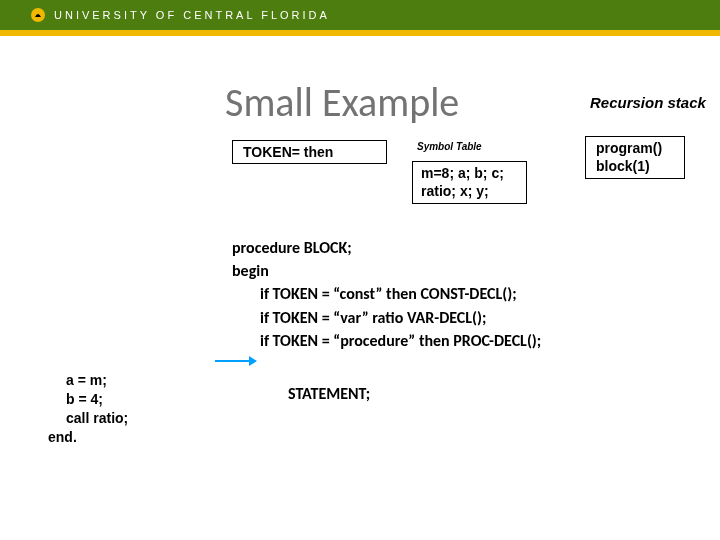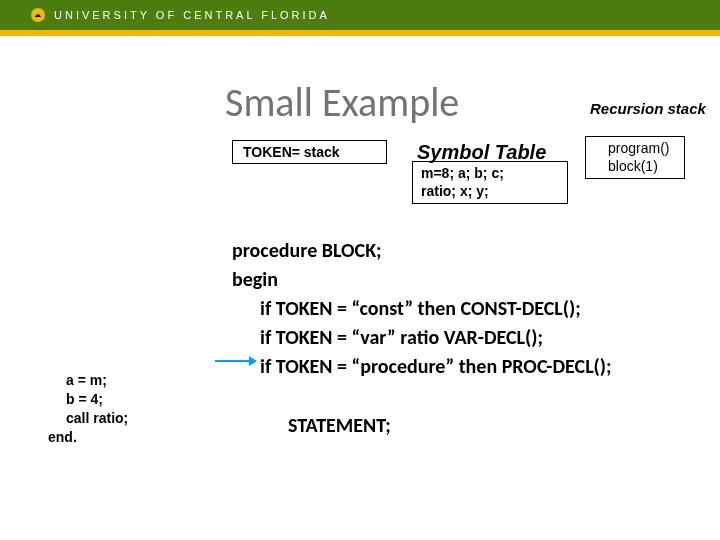--- a/index.html
+++ b/index.html
@@ -3,26 +3,26 @@
 <meta charset="utf-8">
 <style>
   * { margin: 0; padding: 0; box-sizing: border-box; }
   body { width: 720px; height: 540px; font-family: Arial, sans-serif; background: #fff; overflow: hidden; }
   .header { background: #4d7c0f; height: 30px; display: flex; align-items: center; padding-left: 30px; }
   .logo-icon { width: 16px; height: 16px; margin-right: 8px; }
   .logo-text { color: #fff; font-size: 11px; letter-spacing: 3px; font-weight: 500; }
   .gold-bar { height: 6px; background: #f0b800; }
   .content { position: relative; width: 100%; height: calc(100% - 36px); }
   .title { position: absolute; top: 42px; left: 225px; font-family: 'Calibri', 'Segoe UI', sans-serif; font-size: 40px; font-weight: 400; color: #737373; }
-  .recursion-label { position: absolute; top: 64px; left: 590px; font-style: italic; font-size: 15px; font-weight: 700; }
+  .recursion-label { position: absolute; top: 58px; left: 590px; font-style: italic; font-size: 15px; font-weight: 700; }
   .token-box { position: absolute; top: 104px; left: 232px; border: 1.5px solid #000; padding: 3px 10px; font-size: 14px; font-weight: 700; min-width: 155px; }
-  .symbol-label { position: absolute; top: 105px; left: 417px; font-style: italic; font-size: 20px; font-weight: 700; }
-  .symbol-box { position: absolute; top: 125px; left: 412px; border: 1.5px solid #000; padding: 3px 8px; font-size: 14px; font-weight: 700; width: 156px; line-height: 1.25; }
-  .stack-box { position: absolute; top: 100px; left: 585px; border: 1.5px solid #000; padding: 3px 22px; font-size: 14px; font-weight: 400; width: 100px; line-height: 1.25; }
-  .proc-block { position: absolute; top: 200px; left: 232px; font-family: 'Calibri', 'Segoe UI', sans-serif; font-size: 20px; font-weight: 700; line-height: 1.45; }
+  .symbol-label { position: absolute; top: 105px; left: 417px; font-style: italic; font-size: 10px; font-weight: 700; }
+  .symbol-box { position: absolute; top: 125px; left: 412px; border: 1.5px solid #000; padding: 3px 8px; font-size: 14px; font-weight: 700; width: 115px; line-height: 1.25; }
+  .stack-box { position: absolute; top: 100px; left: 585px; border: 1.5px solid #000; padding: 3px 10px; font-size: 14px; font-weight: 700; width: 100px; line-height: 1.25; }
+  .proc-block { position: absolute; top: 200px; left: 232px; font-family: 'Calibri', 'Segoe UI', sans-serif; font-size: 16px; font-weight: 700; line-height: 1.45; }
   .proc-block .indent1 { padding-left: 28px; }
   .proc-block .indent2 { padding-left: 56px; margin-top: 30px; }
   .arrow-line { position: absolute; top: 320px; left: 215px; width: 42px; height: 10px; }
   .arrow-shaft { position: absolute; top: 4px; left: 0; width: 36px; height: 2px; background: #00a0ff; }
   .arrow-head { position: absolute; top: 0; left: 34px; width: 0; height: 0; border-left: 8px solid #00a0ff; border-top: 5px solid transparent; border-bottom: 5px solid transparent; }
   .left-code { position: absolute; top: 335px; left: 48px; font-size: 14px; font-weight: 700; line-height: 1.35; }
   .left-code .li { padding-left: 18px; }
 </style>
 </head>
 <body>
@@ -37,21 +37,21 @@
   <span class="logo-text">UNIVERSITY OF CENTRAL FLORIDA</span>
 </div>
 <div class="gold-bar"></div>
 
 <div class="content">
 
   <div class="title">Small Example</div>
 
   <div class="recursion-label">Recursion stack</div>
 
-  <div class="token-box">TOKEN= stack</div>
+  <div class="token-box">TOKEN= then</div>
 
   <div class="symbol-label">Symbol Table</div>
 
   <div class="symbol-box">
     <div>m=8; a; b; c;</div>
     <div>ratio; x; y;</div>
   </div>
 
   <div class="stack-box">
     <div>program()</div>

